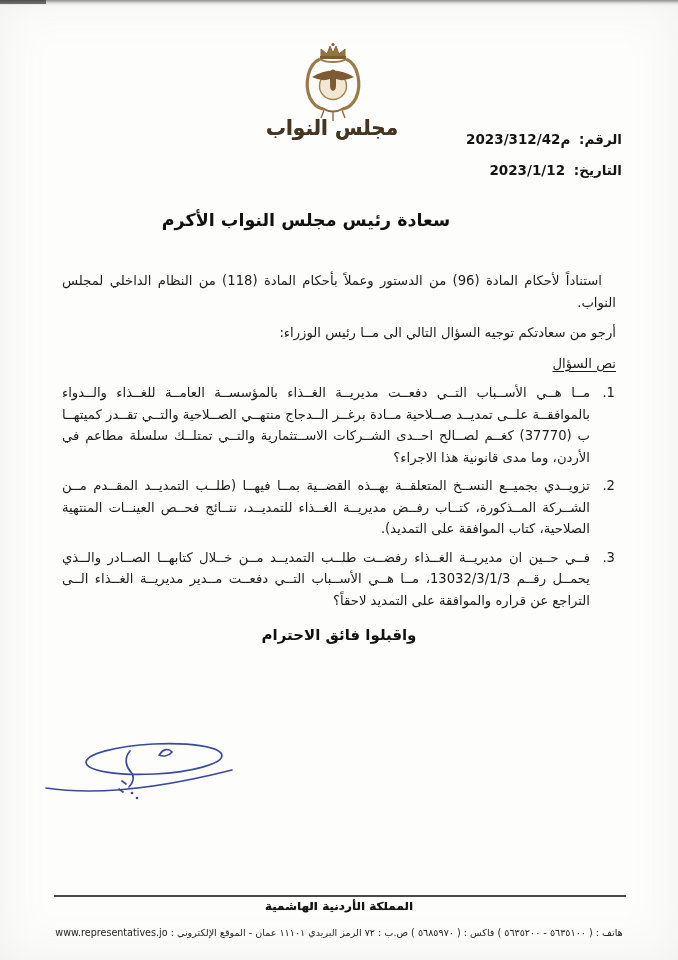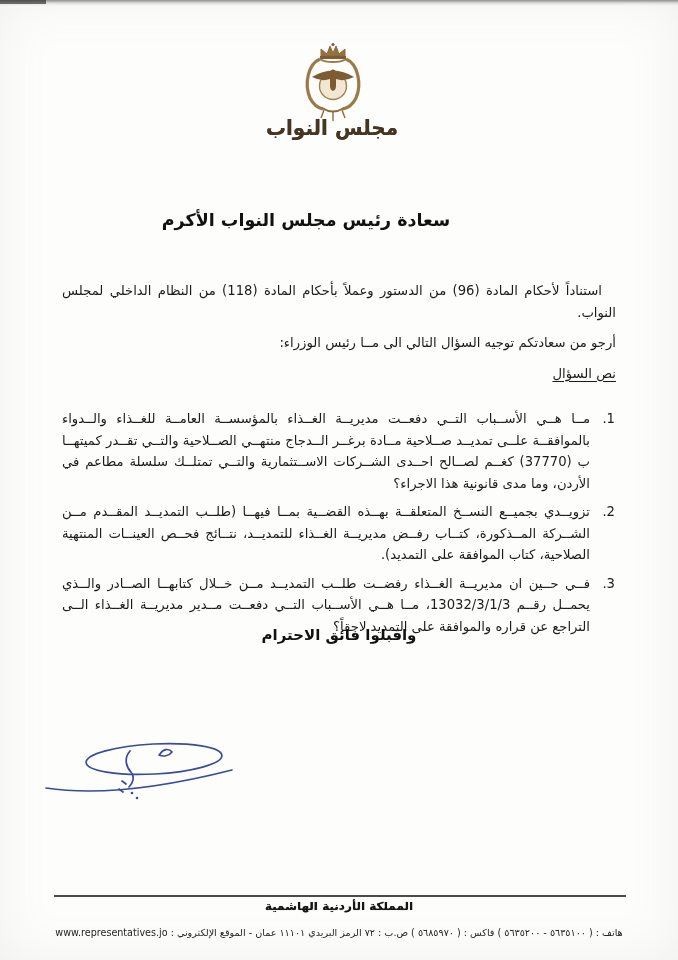--- a/index.html
+++ b/index.html
@@ -27,25 +27,25 @@
     text-shadow:0 0 .6px #5a4730;
   }
   
   .ref-block{position:absolute;top:124px;right:56px;text-align:right;
     font-size:13.5px;font-weight:bold;line-height:31px;color:#141414;}
   .ref-block .lbl{margin-left:4px;}
   
   .salutation{position:absolute;top:210px;left:0;width:612px;text-align:center;
     font-size:17.5px;font-weight:bold;color:#111;}
   
-  .letter-body{position:absolute;top:280px;right:62px;left:62px;
+  .letter-body{position:absolute;top:270px;right:62px;left:62px;
     font-size:13.2px;line-height:21.5px;text-align:justify;}
   .letter-body p{margin:0 0 9px;}
   .p-indent{text-indent:14px;}
-  .q-head{margin:2px 0 24px;}
+  .q-head{margin:2px 0 8px;}
   .q-head span{text-decoration:underline;text-underline-offset:3px;}
   .q-item{position:relative;padding-right:26px;margin-bottom:7px;
     text-align:justify;text-align-last:right;}
   .q-item .num{position:absolute;right:1px;top:0;}
   
   .closing{position:absolute;top:626px;left:0;width:678px;text-align:center;
     font-size:15px;font-weight:bold;color:#111;}
   
   .sig-block{position:absolute;top:680px;left:72px;width:130px;text-align:center;
     font-weight:bold;font-size:13.5px;line-height:31px;color:#111;}
@@ -88,20 +88,30 @@
     </g>
 
     <g fill="none" stroke="#8d6a3e" stroke-width="2">
       <path d="M26 66 Q 37 73 48 66"></path>
       <path d="M28 68 L 25 76 M46 68 L 49 76 M37 70 L 37 79" stroke-width="1.4"></path>
     </g>
   </svg>
 
   <div class="council-script">مجلس النواب</div>
 
+  <div class="ref-block">
+    <div>
+      <span class="lbl">الرقم:</span>
+      <span>م2023/312/42</span>
+    </div>
+    <div>
+      <span class="lbl">التاريخ:</span>
+      <span>2023/1/12</span>
+    </div>
+  </div>
 
   <div class="salutation">سعادة رئيس مجلس النواب الأكرم</div>
 
   <div class="letter-body">
     <p class="p-indent">استناداً لأحكام المادة (96) من الدستور وعملاً بأحكام المادة (118) من النظام الداخلي لمجلس النواب.</p>
     <p>أرجو من سعادتكم توجيه السؤال التالي الى مــا رئيس الوزراء:</p>
 
     <div class="q-head">
       <span>نص السؤال</span>
     </div>

